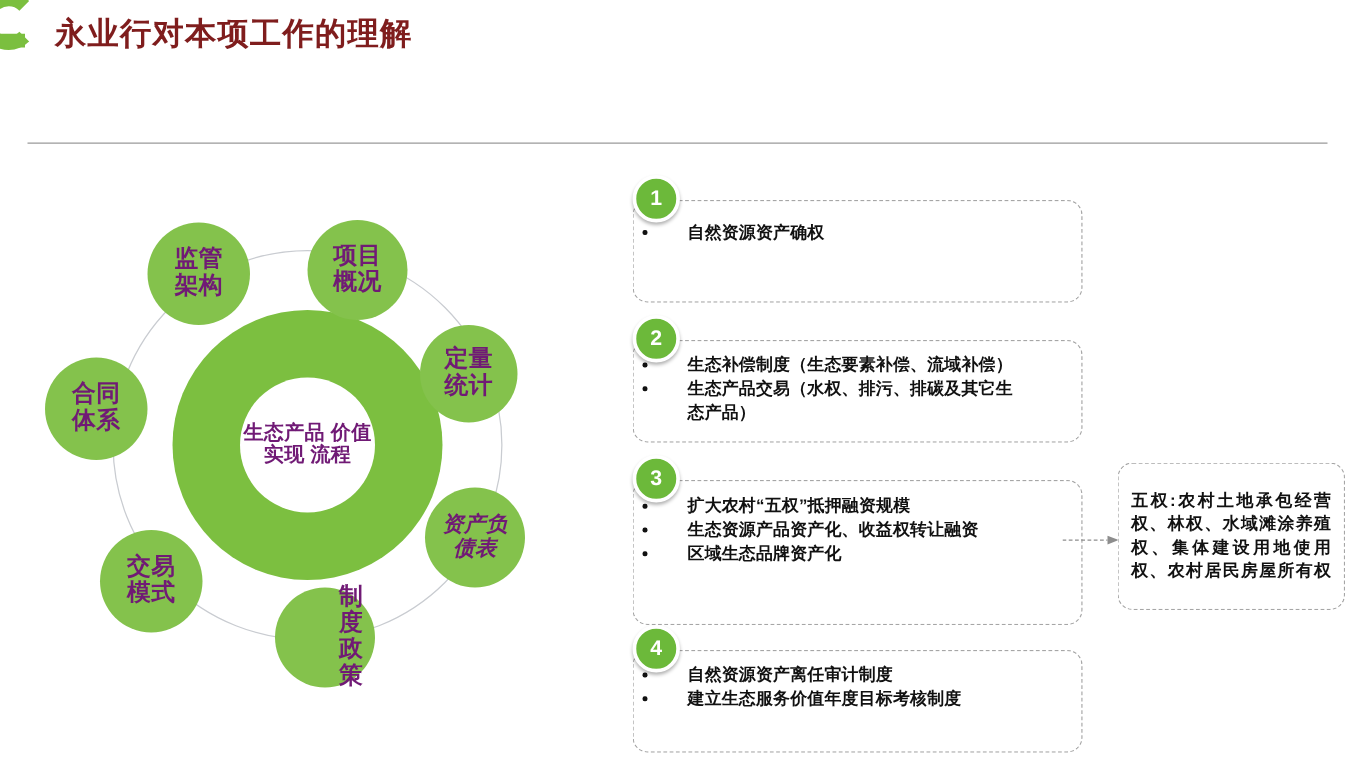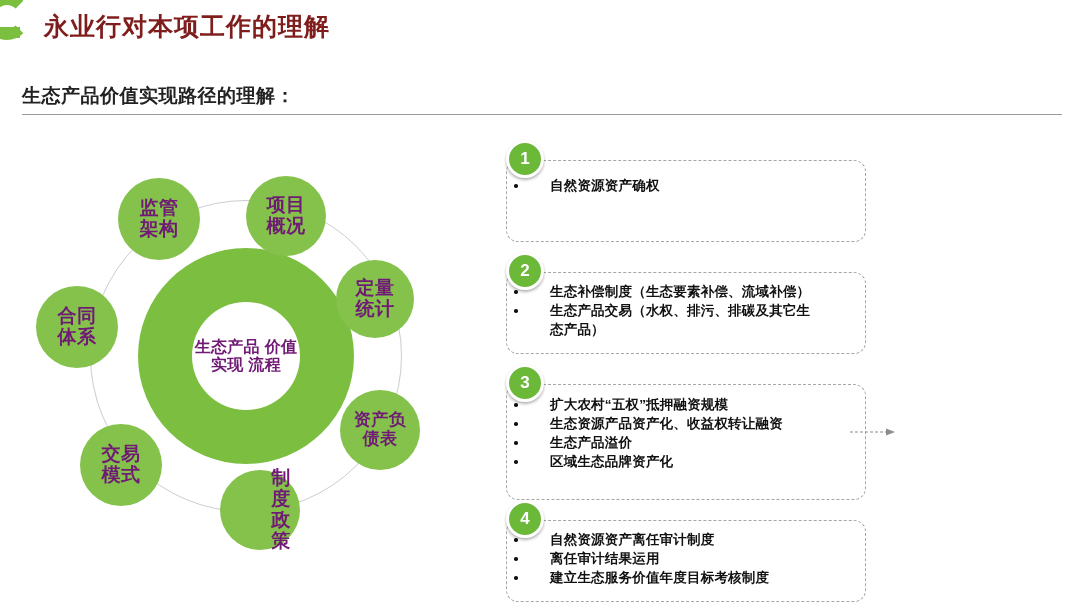--- a/index.html
+++ b/index.html
@@ -242,21 +242,20 @@
 
 <div id="page">
 
   <div class="logo-mark">
     <div class="ring"></div>
     <div class="bar"></div>
 
   </div>
 
   <div class="page-title">永业行对本项工作的理解</div>
-  <div class="section-title">生态产品价值实现路径的理解：</div>
   <div class="divider"></div>
 
   <div class="diagram">
     <div class="orbit"></div>
     <div class="donut">
       <div class="donut-inner">
         <div class="donut-label">生态产品
 价值实现
 流程</div>
       </div>
@@ -264,21 +263,21 @@
     <div id="bubbles">
         <div class="bubble" style="left: 228px; top: 26px; width: 80px; height: 80px;">
           <span style="font-size: 19px; white-space: pre-line;">项目
 概况</span>
         </div>
         <div class="bubble" style="left: 318px; top: 110px; width: 78px; height: 78px;">
           <span style="font-size: 19px; white-space: pre-line;">定量
 统计</span>
         </div>
         <div class="bubble" style="left: 322px; top: 240px; width: 80px; height: 80px;">
-          <span style="font-size: 17px; white-space: pre-line;">资产负
+          <span style="font-size: 17px; white-space: pre-line; font-style: italic;">资产负
 债表</span>
         </div>
         <div class="bubble" style="left: 202px; top: 320px; width: 80px; height: 80px;">
           <span style="font-size: 19px; white-space: pre-line; margin-left: 42px;">制度
 政策</span>
         </div>
         <div class="bubble" style="left: 62px; top: 274px; width: 82px; height: 82px;">
           <span style="font-size: 19px; white-space: pre-line;">交易
 模式</span>
         </div>
@@ -310,34 +309,35 @@
             <li>生态产品交易（水权、排污、排碳及其它生
 态产品）</li>
           </ul>
         </div>
         <div class="step">
           <div class="step-box" style="top: 242px; width: 360px; height: 116px;"></div>
           <div class="step-badge" style="top: 222px;">3</div>
           <ul class="bullets" style="top: 253px; width: 352px;">
             <li>扩大农村“五权”抵押融资规模</li>
             <li>生态资源产品资产化、收益权转让融资</li>
-            <li>生态产品溢价</li>
             <li>区域生态品牌资产化</li>
           </ul>
         </div>
         <div class="step">
           <div class="step-box" style="top: 378px; width: 360px; height: 82px;"></div>
           <div class="step-badge" style="top: 358px;">4</div>
           <ul class="bullets" style="top: 388px; width: 352px;">
             <li>自然资源资产离任审计制度</li>
-            <li>离任审计结果运用</li>
             <li>建立生态服务价值年度目标考核制度</li>
           </ul>
         </div>
       </div>
 
     <svg class="note-arrow" viewBox="0 0 46 10">
       <line x1="0" y1="5" x2="36" y2="5" stroke="#8d8d8d" stroke-width="1" stroke-dasharray="3,2"></line>
       <polygon points="36,1.5 45,5 36,8.5" fill="#8d8d8d"></polygon>
     </svg>
+    <div class="note-box">
+      <div class="note-text">五权:农村土地承包经营权、林权、水域滩涂养殖权、集体建设用地使用权、农村居民房屋所有权</div>
+    </div>
   </div>
 
 </div>
 
 </body></html>

